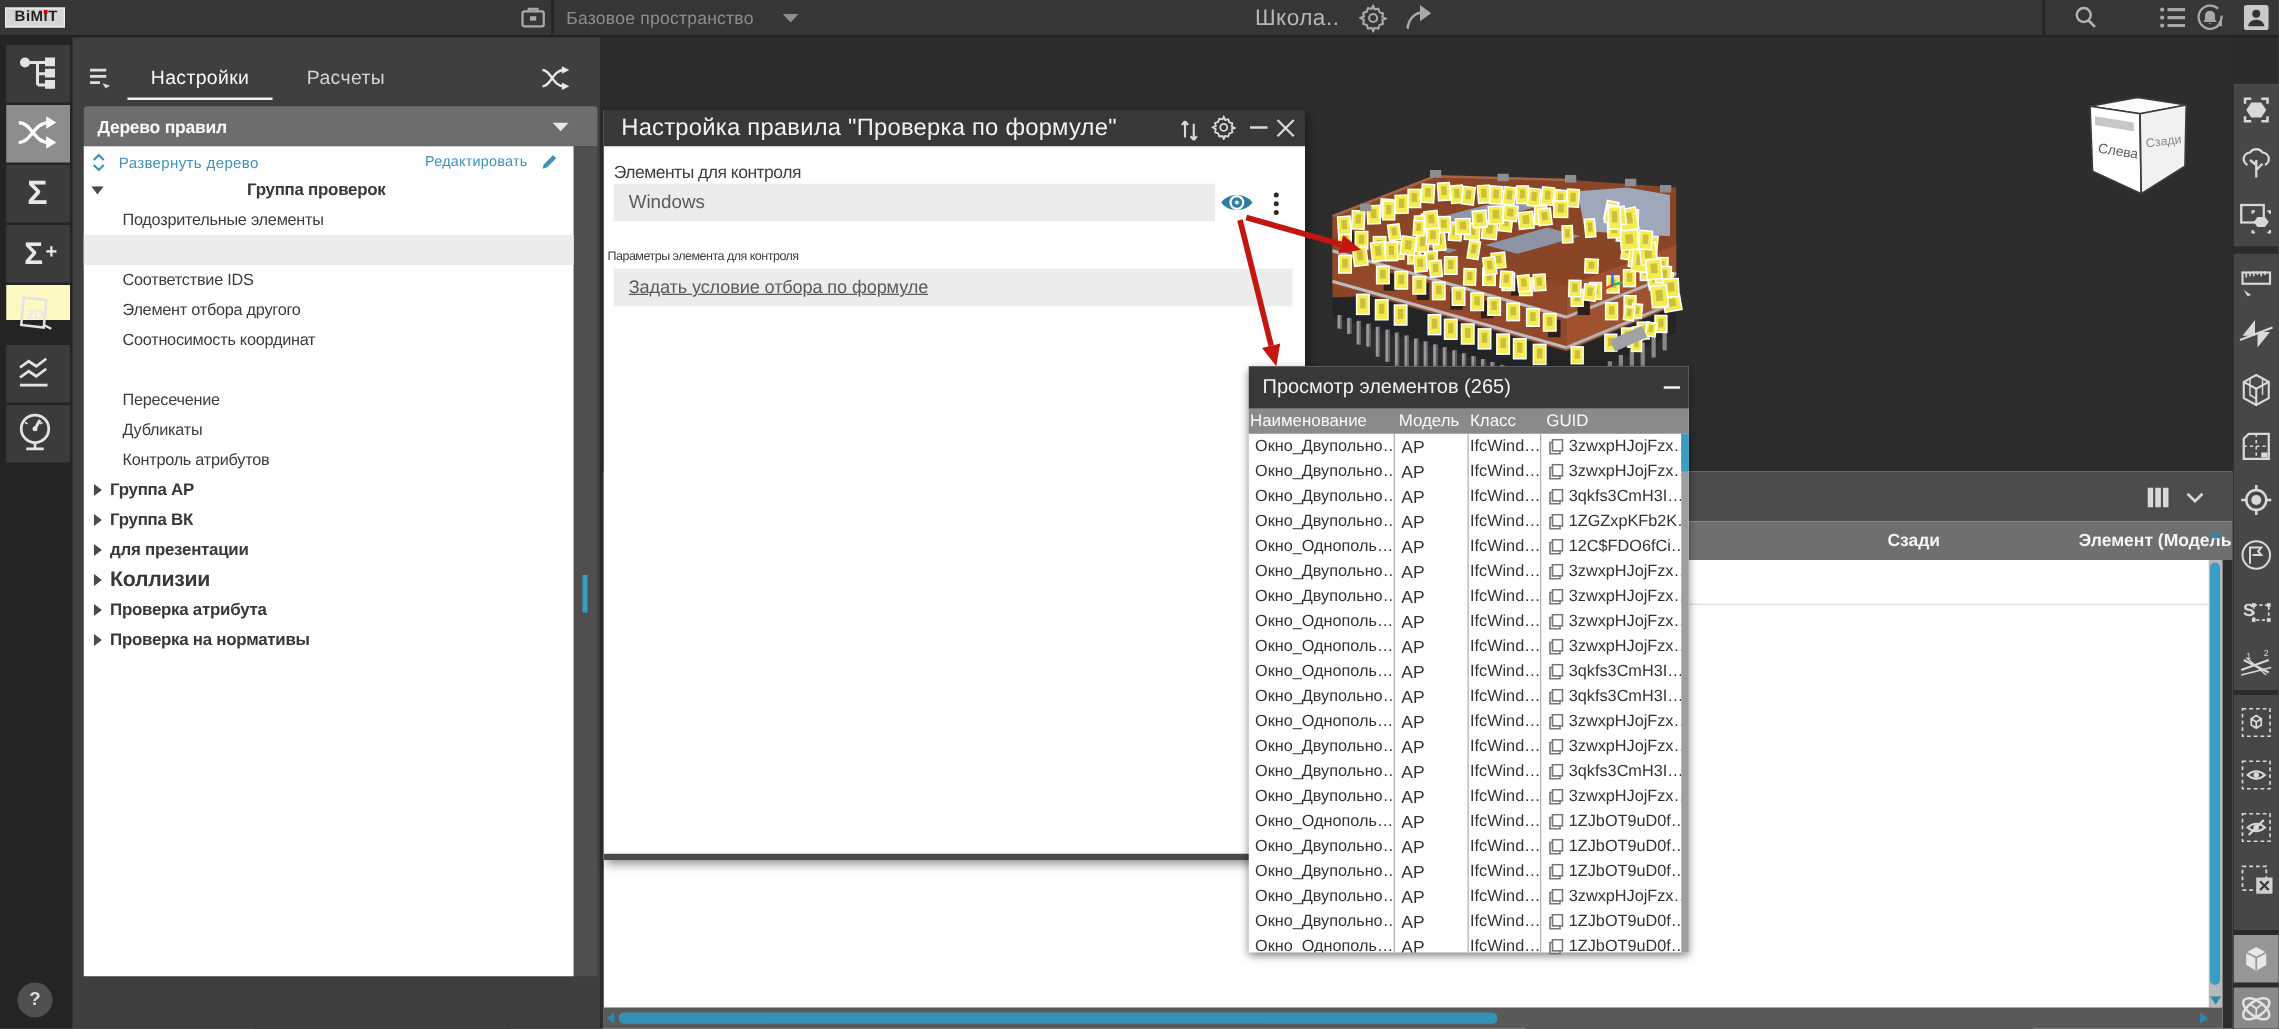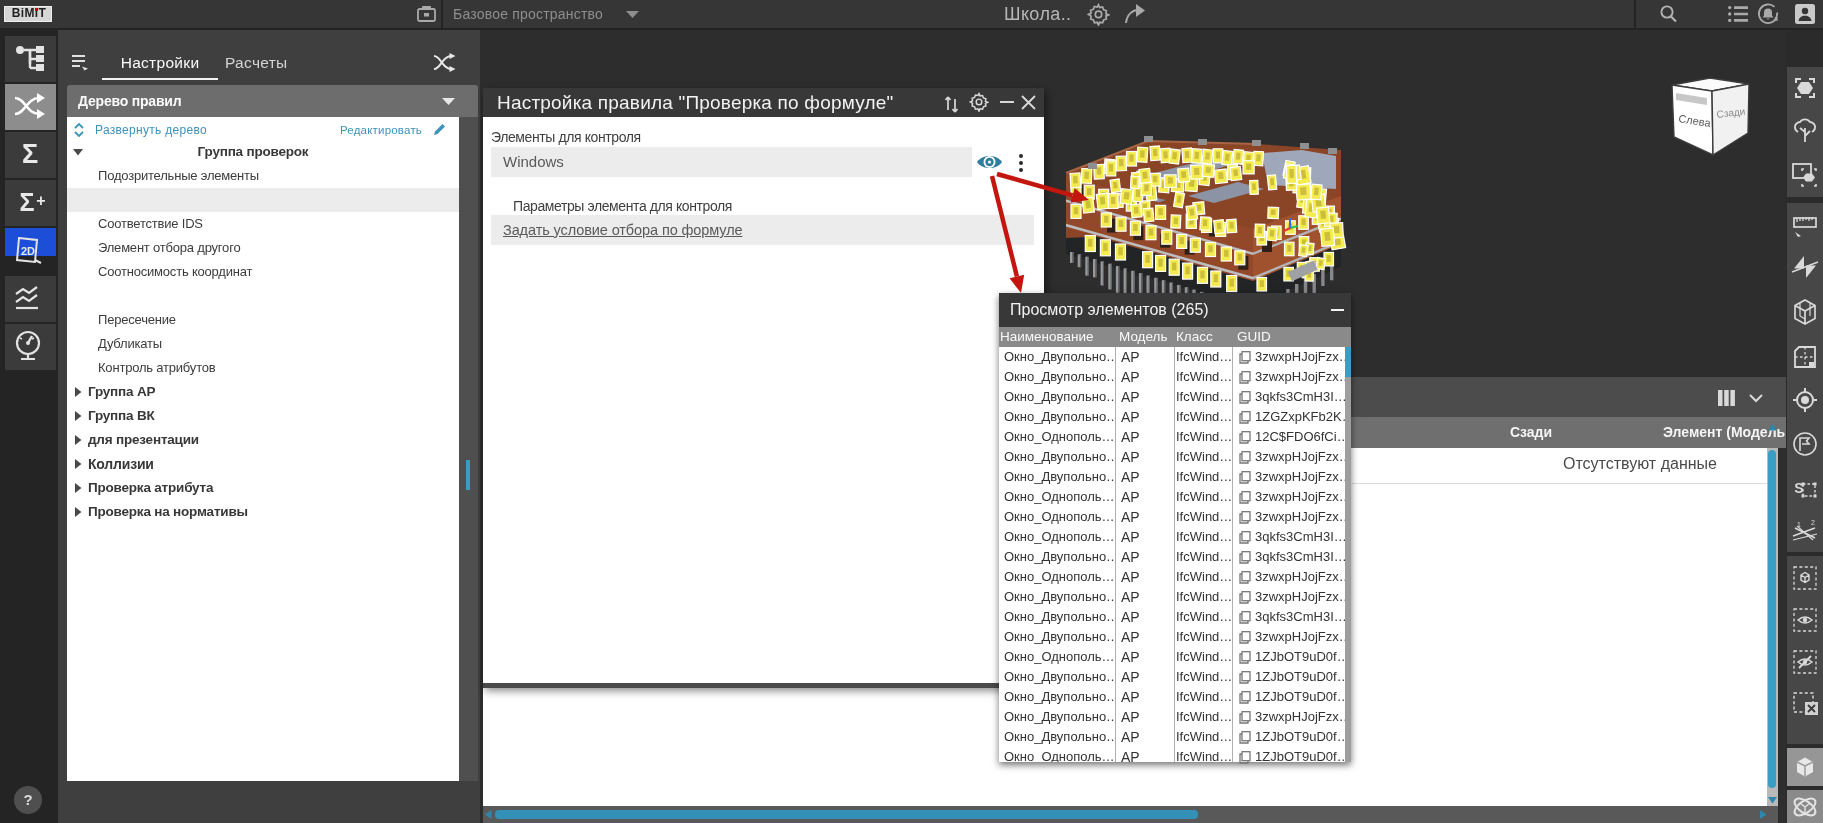--- a/index.html
+++ b/index.html
@@ -62,21 +62,21 @@
         <path d="M30 9l8 5-8 5z" fill="#ffffff"></path>
         <path d="M30 25l8 5-8 5z" fill="#ffffff"></path>
       </svg></div>
     <div style="position:absolute;left:5px;top:132px;width:51px;height:46px;background:#3b3b3b"><svg width="46" height="46" viewBox="0 0 46 46" style="margin:0 0 0 2px">
         <text x="23" y="31" font-size="27" font-weight="bold" fill="#e8e8e8" text-anchor="middle" font-family="Liberation Sans, sans-serif">Σ</text>
       </svg></div>
     <div style="position:absolute;left:5px;top:180px;width:51px;height:46px;background:#3b3b3b"><svg width="46" height="46" viewBox="0 0 46 46" style="margin:0 0 0 2px">
         <text x="20" y="31" font-size="25" font-weight="bold" fill="#e8e8e8" text-anchor="middle" font-family="Liberation Sans, sans-serif">Σ</text>
         <text x="34" y="26" font-size="16" font-weight="bold" fill="#e8e8e8" text-anchor="middle" font-family="Liberation Sans, sans-serif">+</text>
       </svg></div>
-    <div style="position:absolute;left:5px;top:228px;width:51px;height:28px;background:#1d4ed8"><svg width="46" height="46" viewBox="0 0 46 46" style="margin:0 0 0 2px">
+    <div style="position:absolute;left:5px;top:228px;width:51px;height:28px;background:#fef9c3"><svg width="46" height="46" viewBox="0 0 46 46" style="margin:0 0 0 2px">
         <path d="M12 10 l18 2 -2 22 -18 -2 z" fill="none" stroke="#e3e3e3" stroke-width="2"></path>
         <text x="21" y="27" font-size="11" font-weight="bold" fill="#e8e8e8" text-anchor="middle" font-family="Liberation Sans, sans-serif">2D</text>
         <path d="M28 32l6 3" stroke="#e3e3e3" stroke-width="2"></path>
       </svg></div>
     <div style="position:absolute;left:5px;top:276px;width:51px;height:46px;background:#3b3b3b"><svg width="46" height="46" viewBox="0 0 46 46" style="margin:0 0 0 2px">
         <path d="M9 18 l7 -5 6 4 8 -6 m-21 15 l7 -5 6 4 8 -6" stroke="#e3e3e3" stroke-width="2.2" fill="none"></path>
         <path d="M9 32h22" stroke="#e3e3e3" stroke-width="2.2"></path>
       </svg></div>
     <div style="position:absolute;left:5px;top:324px;width:51px;height:46px;background:#3b3b3b"><svg width="46" height="46" viewBox="0 0 46 46" style="margin:0 0 0 2px">
         <circle cx="21" cy="19" r="11" fill="none" stroke="#e3e3e3" stroke-width="2.2"></circle>
@@ -85,21 +85,21 @@
         <path d="M21 30v4m-7 1h14" stroke="#e3e3e3" stroke-width="2.2"></path>
         <path d="M13 14l2 1m12-1l-2 1" stroke="#e3e3e3" stroke-width="1.5"></path>
       </svg></div>
     <div style="position:absolute;left:58px;top:30px;width:422px;height:793px;background:#3f3f3f;"></div>
     <svg style="position:absolute;left:71px;top:53px" width="19" height="18" viewBox="0 0 19 18">
       <path d="M1 3h13M1 8h13M1 13h8" stroke="#e0e0e0" stroke-width="2.2"></path>
       <path d="M11 13.5l6 2-3.5 2z" fill="#e0e0e0"></path>
     </svg>
     <div style="position:absolute;left:102px;top:48px;width:116px;height:30px;font-size:15.5px;color:#fafafa;line-height:30px;text-align:center;letter-spacing:.3px;">Настройки</div>
     <div style="position:absolute;left:102px;top:78px;width:116px;height:2px;background:#f2f2f2;"></div>
-    <div style="position:absolute;left:225px;top:48px;width:83px;height:30px;font-size:15.5px;color:#d4d4d4;line-height:30px;text-align:left;letter-spacing:.3px;">Расчеты</div>
+    <div style="position:absolute;left:225px;top:48px;width:83px;height:30px;font-size:15.5px;color:#d4d4d4;line-height:30px;text-align:right;letter-spacing:.3px;">Расчеты</div>
     <svg style="position:absolute;left:432px;top:52px" width="25" height="22" viewBox="0 0 25 22">
       <path d="M2 4 C9 4 10 17 19 17 M2 17 C9 17 10 4 19 4" stroke="#e8e8e8" stroke-width="1.9" fill="none"></path>
       <path d="M17.5 1l6 3-6 3z" fill="#e8e8e8"></path>
       <path d="M17.5 14l6 3-6 3z" fill="#e8e8e8"></path>
     </svg>
     <div style="position:absolute;left:67px;top:85px;width:411px;height:32px;background:#6d6d6d;border-radius:3px 3px 0 0;"></div>
     <div style="position:absolute;left:78px;top:85px;width:200px;height:32px;font-size:14px;letter-spacing:-.2px;font-weight:bold;color:#fbfbfb;line-height:32px;">Дерево правил</div>
     <svg style="position:absolute;left:442px;top:98px" width="13" height="7" viewBox="0 0 13 7">
       <polygon points="0,0 13,0 6.5,7" fill="#e8e8e8"></polygon>
     </svg>
@@ -134,21 +134,21 @@
       <polygon points="0,0 6.5,5 0,10" fill="#4a4a4a"></polygon>
     </svg>
     <div style="position:absolute;left:88px;top:404px;width:330px;height:24px;font-size:13.5px;letter-spacing:-.2px;font-weight:bold;color:#383838;line-height:24px;">Группа ВК</div>
     <svg style="position:absolute;left:75px;top:435px" width="7" height="10" viewBox="0 0 7 10">
       <polygon points="0,0 6.5,5 0,10" fill="#4a4a4a"></polygon>
     </svg>
     <div style="position:absolute;left:88px;top:428px;width:330px;height:24px;font-size:13.5px;letter-spacing:-.2px;font-weight:bold;color:#383838;line-height:24px;">для презентации</div>
     <svg style="position:absolute;left:75px;top:459px" width="7" height="10" viewBox="0 0 7 10">
       <polygon points="0,0 6.5,5 0,10" fill="#4a4a4a"></polygon>
     </svg>
-    <div style="position:absolute;left:88px;top:452px;width:330px;height:24px;font-size:14px;letter-spacing:-.2px;font-weight:bold;color:#383838;line-height:24px;">Коллизии</div>
+    <div style="position:absolute;left:88px;top:452px;width:330px;height:24px;font-size:17px;letter-spacing:-.2px;font-weight:bold;color:#383838;line-height:24px;">Коллизии</div>
     <svg style="position:absolute;left:75px;top:483px" width="7" height="10" viewBox="0 0 7 10">
       <polygon points="0,0 6.5,5 0,10" fill="#4a4a4a"></polygon>
     </svg>
     <div style="position:absolute;left:88px;top:476px;width:330px;height:24px;font-size:13.5px;letter-spacing:-.2px;font-weight:bold;color:#383838;line-height:24px;">Проверка атрибута</div>
     <svg style="position:absolute;left:75px;top:507px" width="7" height="10" viewBox="0 0 7 10">
       <polygon points="0,0 6.5,5 0,10" fill="#4a4a4a"></polygon>
     </svg>
     <div style="position:absolute;left:88px;top:500px;width:330px;height:24px;font-size:13.5px;letter-spacing:-.2px;font-weight:bold;color:#383838;line-height:24px;">Проверка на нормативы</div>
     <div style="position:absolute;left:14px;top:786px;width:28px;height:28px;background:#4f4f4f;border-radius:50%;font-size:15px;font-weight:bold;color:#dcdcdc;text-align:center;line-height:28px;">?</div>
     <svg style="position:absolute;left:1055px;top:128px" width="300" height="230" viewBox="0 0 300 230">
@@ -793,21 +793,20 @@
       <rect x="0" y="0" width="4.5" height="16" fill="#d9d9d9"></rect>
       <rect x="6.2" y="0" width="4.5" height="16" fill="#d9d9d9"></rect>
       <rect x="12.4" y="0" width="4.5" height="16" fill="#d9d9d9"></rect>
     </svg>
     <svg style="position:absolute;left:1749px;top:394px" width="14" height="9" viewBox="0 0 14 9">
       <path d="M1 1l6 6 6-6" fill="none" stroke="#d9d9d9" stroke-width="2"></path>
     </svg>
     <div style="position:absolute;left:483px;top:417px;width:1303px;height:31px;background:#6f6f6f;"></div>
     <div style="position:absolute;left:1481px;top:417px;width:100px;height:31px;font-size:14px;font-weight:bold;color:#f5f5f5;line-height:31px;text-align:center;">Сзади</div>
     <div style="position:absolute;left:1663px;top:417px;width:123px;height:31px;font-size:14px;font-weight:bold;color:#f5f5f5;line-height:31px;overflow:hidden;white-space:nowrap;">Элемент (Модель</div>
-    <div style="position:absolute;left:1563px;top:448px;width:200px;height:31px;font-size:16px;color:#4a4a4a;line-height:31px;">Отсутствуют данные</div>
     <div style="position:absolute;left:1352px;top:483px;width:415px;height:1px;background:#dcdcdc;"></div>
     <div style="position:absolute;left:1767px;top:448px;width:11px;height:358px;background:#b9b9b9;"></div>
     <div style="position:absolute;left:1768px;top:450px;width:8px;height:338px;background:#3a9dc4;border-radius:4px;"></div>
     <svg style="position:absolute;left:1768px;top:797px" width="9" height="7" viewBox="0 0 9 7">
       <polygon points="0,0 9,0 4.5,6.5" fill="#2e86ad"></polygon>
     </svg>
     <svg style="position:absolute;left:1768px;top:424px" width="9" height="7" viewBox="0 0 9 7">
       <polygon points="0,6.5 9,6.5 4.5,0" fill="#2e86ad"></polygon>
     </svg>
     <div style="position:absolute;left:1778px;top:448px;width:8px;height:375px;background:#2e2e2e;"></div>
@@ -839,21 +838,21 @@
     <div style="position:absolute;left:503px;top:147px;width:200px;height:30px;font-size:15px;color:#5a5a5a;line-height:30px;">Windows</div>
     <svg style="position:absolute;left:976px;top:152px" width="27" height="20" viewBox="0 0 27 20">
       <path d="M1 10C6.5 2 20.5 2 26 10C20.5 18 6.5 18 1 10z" fill="#2e7f9f"></path>
       <circle cx="13.5" cy="10" r="6" fill="#ffffff"></circle>
       <circle cx="13.5" cy="10" r="4.2" fill="#2e7f9f"></circle>
       <circle cx="13.5" cy="10" r="1.6" fill="#ffffff"></circle>
     </svg>
     <div style="position:absolute;left:1019px;top:154px;width:4px;height:4px;background:#2a2a2a;border-radius:50%;"></div>
     <div style="position:absolute;left:1019px;top:161px;width:4px;height:4px;background:#2a2a2a;border-radius:50%;"></div>
     <div style="position:absolute;left:1019px;top:168px;width:4px;height:4px;background:#2a2a2a;border-radius:50%;"></div>
-    <div style="position:absolute;left:513px;top:195px;width:350px;height:22px;font-size:14px;letter-spacing:-.4px;color:#3f3f3f;line-height:22px;">Параметры элемента для контроля</div>
+    <div style="position:absolute;left:486px;top:195px;width:350px;height:22px;font-size:10px;letter-spacing:-.4px;color:#3f3f3f;line-height:22px;">Параметры элемента для контроля</div>
     <div style="position:absolute;left:491px;top:215px;width:543px;height:30px;background:#ececec;"></div>
     <div style="position:absolute;left:503px;top:215px;width:400px;height:30px;font-size:14.5px;letter-spacing:-.1px;color:#5a5a5a;line-height:30px;text-decoration:underline;">Задать условие отбора по формуле</div>
     <div style="position:absolute;left:999px;top:293px;width:352px;height:469px;background:#ffffff;box-shadow:0 3px 7px rgba(0,0,0,0.55);"></div>
     <div style="position:absolute;left:999px;top:293px;width:352px;height:34px;background:#383838;"></div>
     <div style="position:absolute;left:1010px;top:293px;width:280px;height:34px;font-size:16px;color:#f2f2f2;line-height:34px;">Просмотр элементов (265)</div>
     <div style="position:absolute;left:1331px;top:309px;width:13px;height:2px;background:#f2f2f2;"></div>
     <div style="position:absolute;left:999px;top:327px;width:352px;height:20px;background:#8a8a8a;"></div>
     <div style="position:absolute;left:1000px;top:327px;width:114px;height:20px;font-size:13.5px;color:#fafafa;line-height:20px;overflow:hidden;white-space:nowrap;">Наименование</div>
     <div style="position:absolute;left:1119px;top:327px;width:52px;height:20px;font-size:13.5px;color:#fafafa;line-height:20px;overflow:hidden;white-space:nowrap;">Модель</div>
     <div style="position:absolute;left:1176px;top:327px;width:55px;height:20px;font-size:13.5px;color:#fafafa;line-height:20px;overflow:hidden;white-space:nowrap;">Класс</div>

